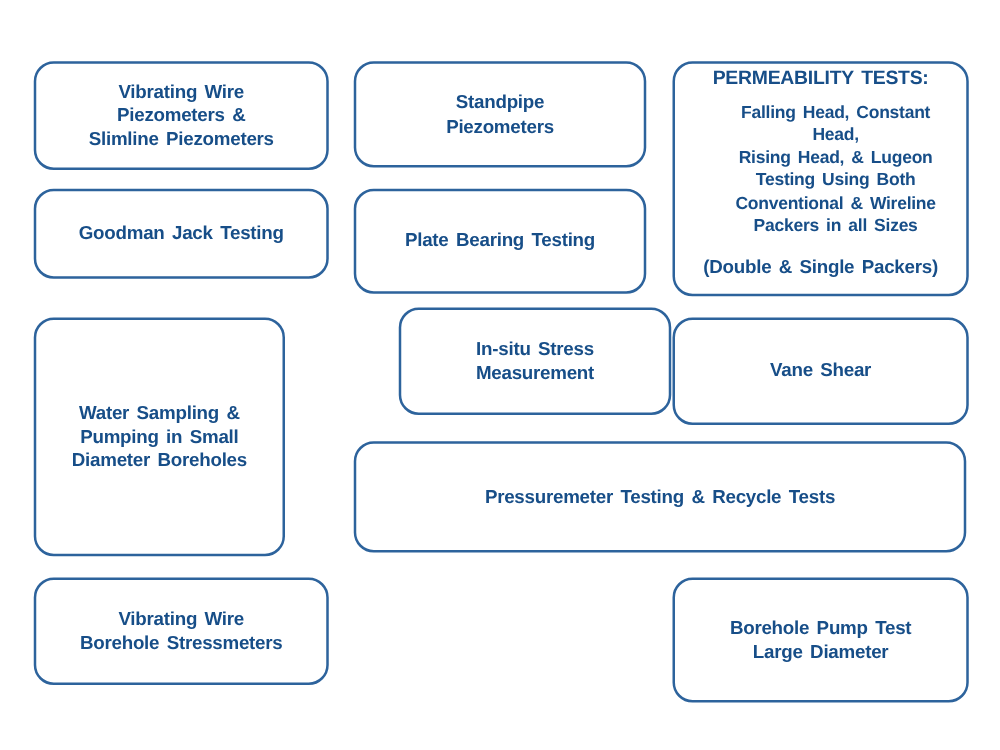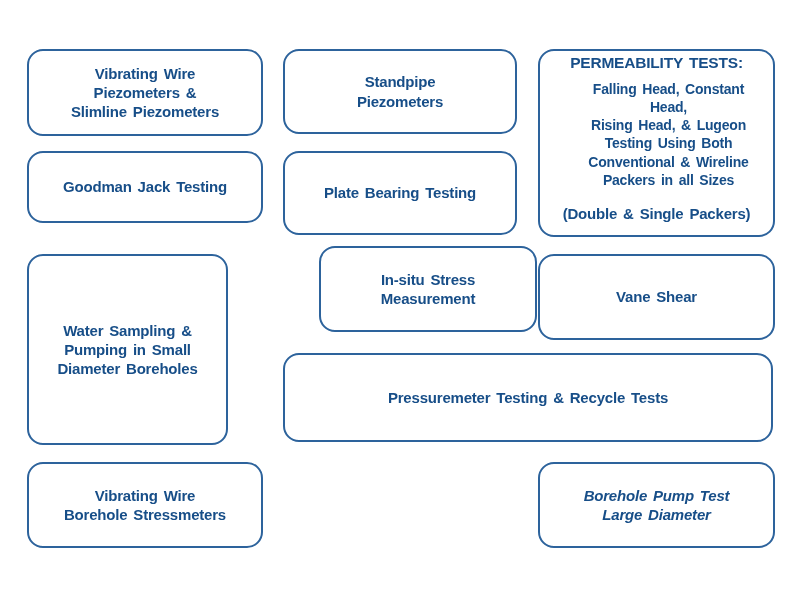--- a/index.html
+++ b/index.html
@@ -45,21 +45,21 @@
   .b-perm  {left:538px; top:49px;  width:237px; height:188px;
             justify-content:flex-start; padding-top:2px;}
   .b-good  {left:27px;  top:151px; width:236px; height:72px;text-align:right;}
   .b-plate {left:283px; top:151px; width:234px; height:84px;}
   .b-water {left:27px;  top:254px; width:201px; height:191px;}
   .b-insitu{left:283px; top:246px; width:218px; height:86px;margin-left:36px;}
   .b-vane  {left:538px; top:254px; width:237px; height:86px;}
   .b-press {left:283px; top:353px; width:490px; height:89px;}
   .b-vwbs  {left:27px;  top:462px; width:236px; height:86px;}
   .b-norw  {left:283px; top:462px; width:234px; height:86px;}
-  .b-pump  {left:538px; top:462px; width:237px; height:86px;font-style:italic;}
+  .b-pump  {left:538px; top:462px; width:237px; height:100px;}
   
   .b-perm .perm-title{font-size:15.5px; margin-bottom:7px; white-space:pre-line;}
   .b-perm .perm-body {font-size:14px; line-height:1.3; margin-bottom:15px; white-space:pre-line;margin-left:24px;}
   .b-perm .perm-note {font-size:15px; white-space:pre-line;}
 </style>
 </head>
 <body>
 
 <div class="canvas">
 

